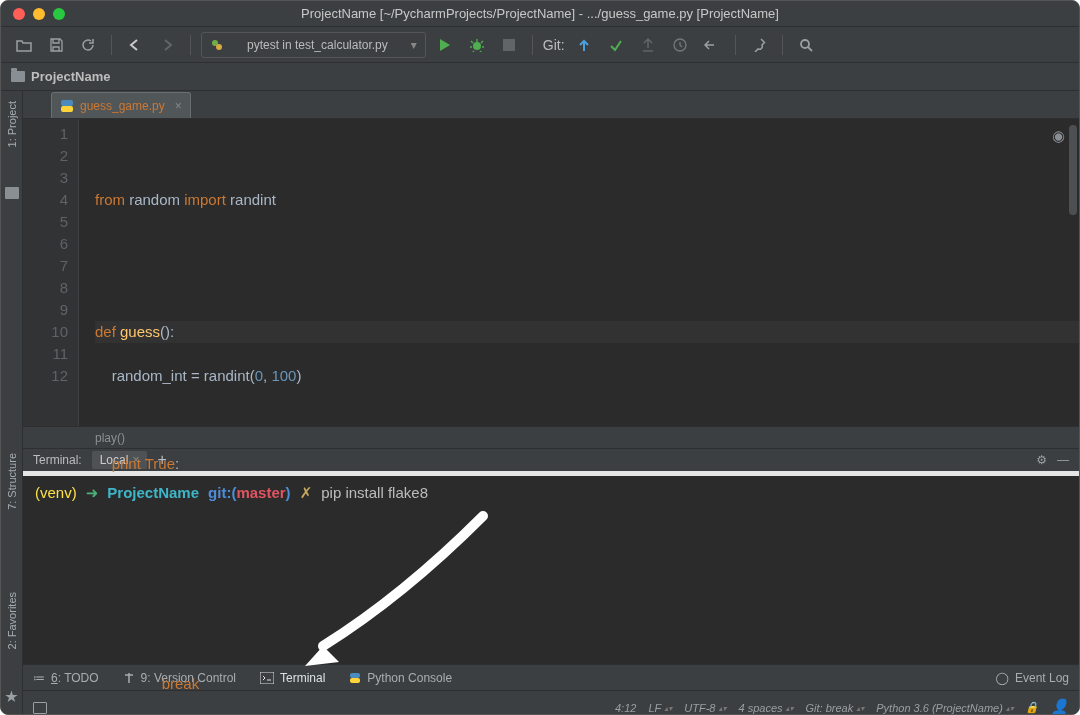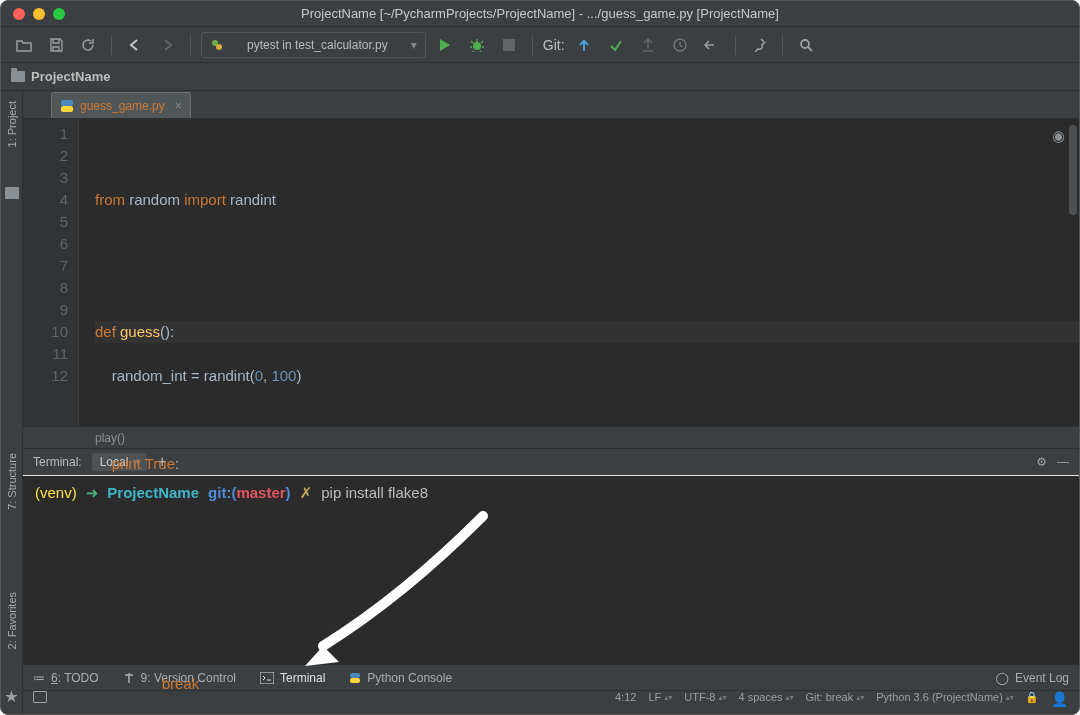--- a/index.html
+++ b/index.html
@@ -40,39 +40,39 @@
 .gutter div { height:22px; }
 .code { flex:1; padding:4px 0 4px 16px; color:#a9b7c6; position:relative; white-space:pre; }
 .code .line { height:22px; }
 .code .line.hl { background:#323232; }
 .kw{color:#cc7832;} .fn{color:#ffc66d;} .str{color:#6a8759;} .num{color:#6897bb;} .bi{color:#8888c6;}
 .eye { position:absolute; top:6px; right:14px; color:#8a8f94; }
 .scrollbar { position:absolute; top:6px; right:2px; width:8px; height:90px; background:#4d5052; border-radius:4px; }
 
 .breadcrumb2 { height:22px; background:#3c3f41; padding-left:72px; font-size:12px; color:#8a8f94; font-family:"Menlo",monospace; display:flex; align-items:center; border-top:1px solid #2d2f30;}
 
-.termhdr { height:28px; background:#3c3f41; border-top:1px solid #2d2f30; border-bottom:1px solid #e5e5e5; display:flex; align-items:center; padding:0 10px; font-size:12px; gap:10px; }
+.termhdr { height:28px; background:#3c3f41; border-top:1px solid #2d2f30; border-bottom:5px solid #e5e5e5; display:flex; align-items:center; padding:0 10px; font-size:12px; gap:10px; }
 .termhdr .name { color:#bdbdbd; }
 .termhdr .tab { background:#4e5254; padding:2px 8px; border-radius:2px; color:#ccc; }
 .termhdr .tab .x{ color:#888; margin-left:4px;}
 .termhdr .plus { color:#bbb; font-size:16px; cursor:pointer; }
 .termhdr .spacer { flex:1; }
 .termhdr .gear, .termhdr .min { color:#9a9fa3; cursor:pointer; }
 
 .terminal { flex:0 0 188px; background:#2b2b2b; font-family:"Menlo","Consolas",monospace; font-size:15px; color:#bbb; padding:8px 12px; position:relative; }
 .venv{color:#fde047;} .arrow{color:#4db07b;} .proj{color:#3fb6c8; font-weight:600;} .gitp{color:#4e8cd8; font-weight:600;margin-top:36px;} .branch{color:#e05561; font-weight:600;} .x{color:#c7a95e;} .cmd{color:#bcbcbc;margin-top:48px;}
 
 .arrow-annotation { position:absolute; pointer-events:none; }
 
 .toolstrip { height:26px; background:#3c3f41; border-top:1px solid #2d2f30; display:flex; align-items:center; padding:0 10px; font-size:12px; gap:24px; color:#a8adb2; }
 .toolstrip .item { display:flex; align-items:center; gap:6px; cursor:pointer; }
 .toolstrip .item.active { color:#dde0e3; }
 .toolstrip .spacer { flex:1; }
 
-.status { height:24px; background:#3c3f41; border-top:1px solid #2d2f30; display:flex; align-items:flex-start; padding:0 10px; font-size:11px; gap:12px; color:#9a9fa3; }
+.status { height:24px; background:#3c3f41; border-top:1px solid #2d2f30; display:flex; align-items:flex-end; padding:0 10px; font-size:11px; gap:12px; color:#9a9fa3;font-style:italic; }
 .status .spacer { flex:1; }
 .status .seg { display:flex; align-items:center; gap:3px; }
 .updn { font-size:8px; color:#777; }
 .icon-sq { width:14px; height:12px; border:1.5px solid #9a9fa3; border-radius:1px; display:inline-block; }
 svg { display:block; }
 </style>
 </head>
 <body>
 
 <div class="window">

